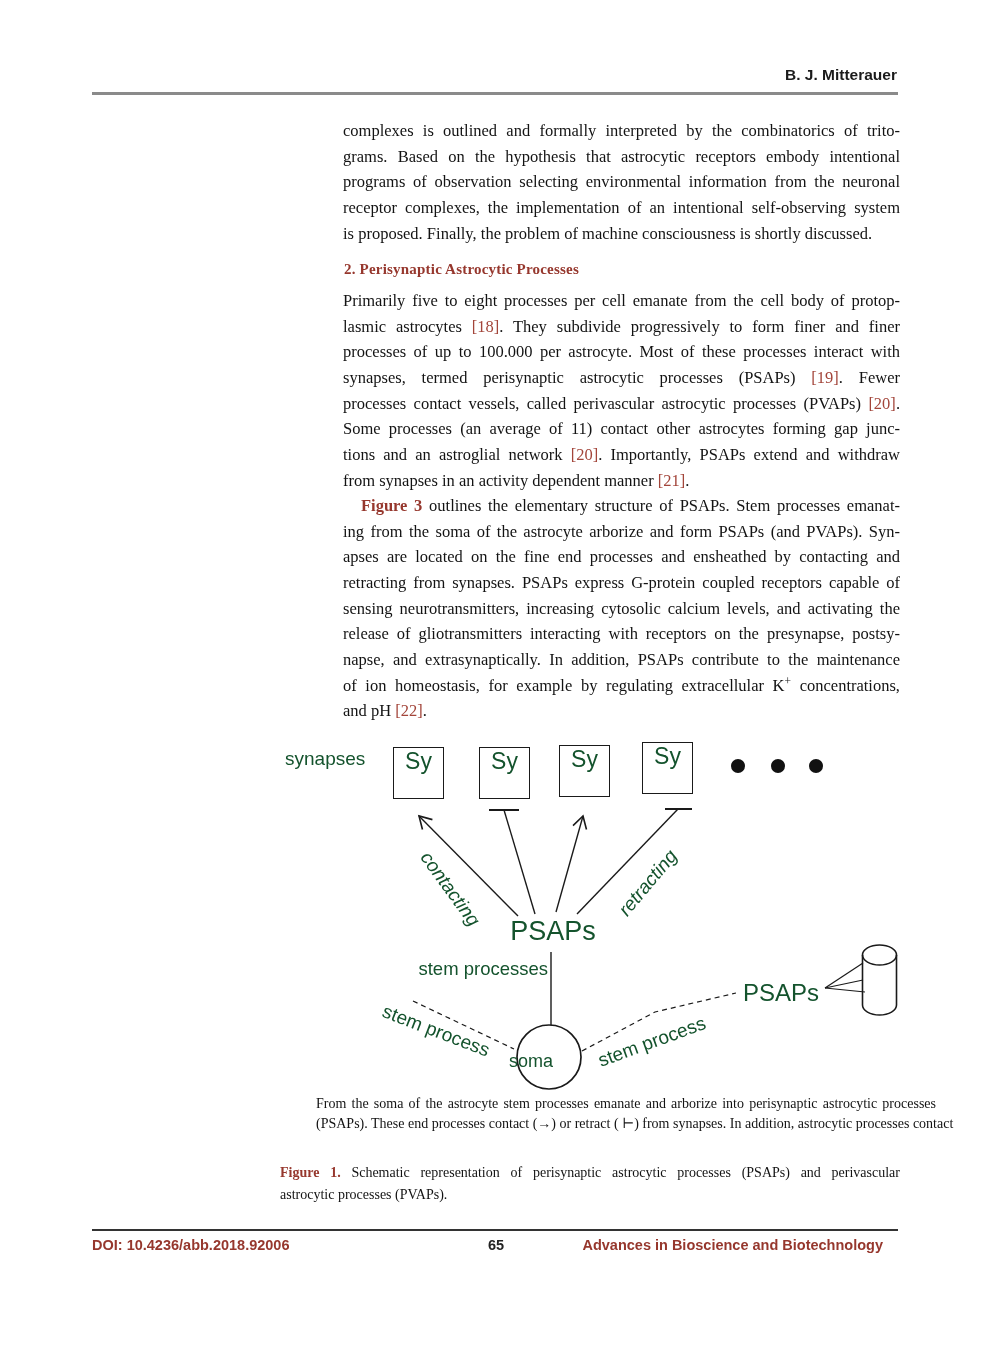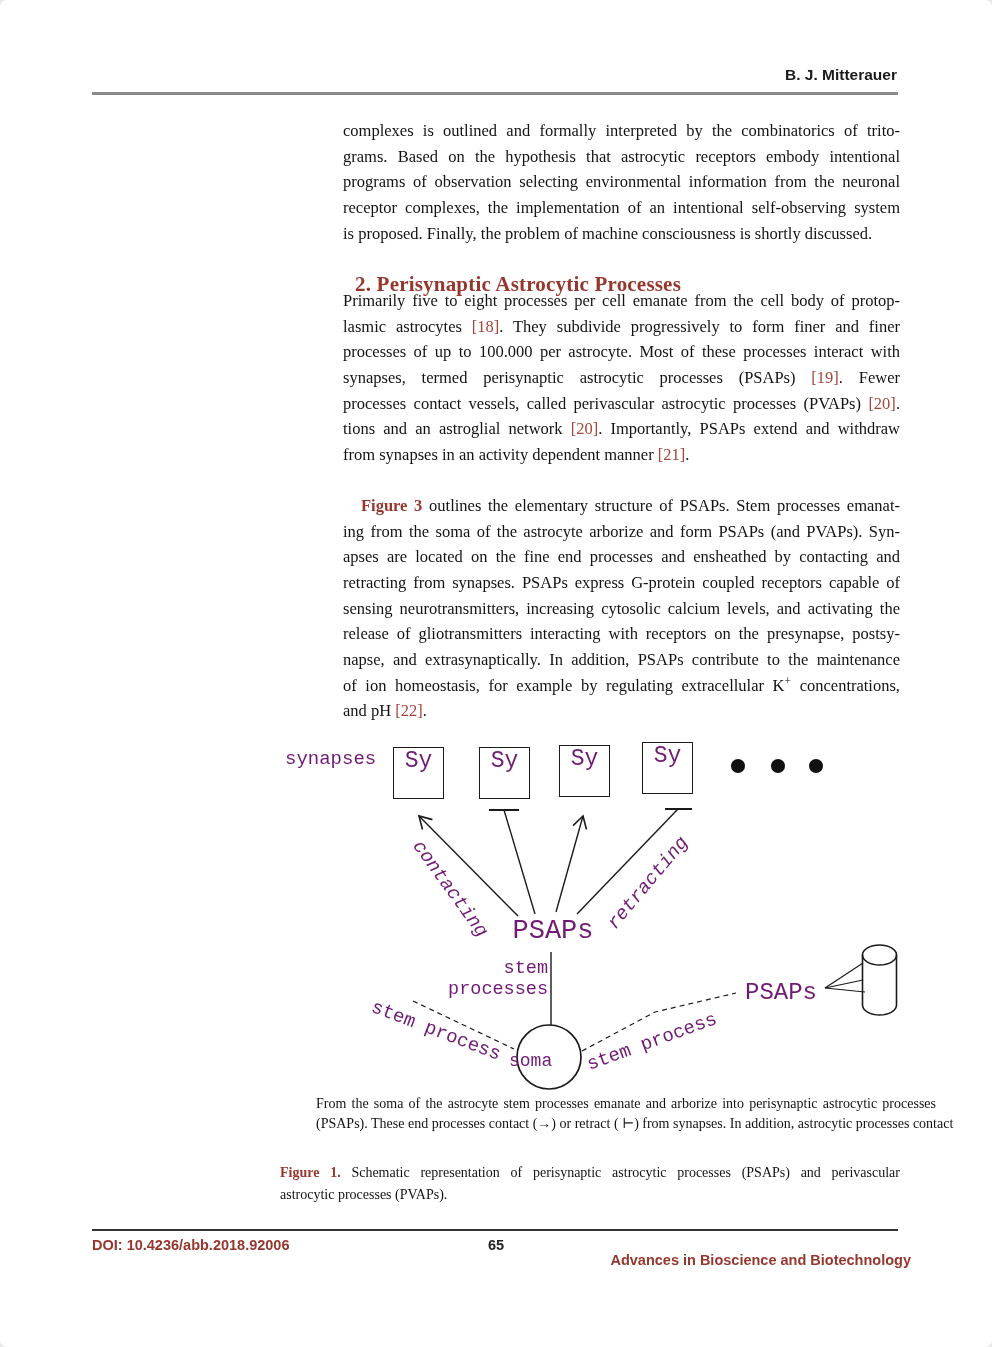--- a/index.html
+++ b/index.html
@@ -1,44 +1,44 @@
 <!DOCTYPE html>
 <html><head>
 <meta charset="utf-8">
 <style>
   html,body{margin:0;padding:0;background:#e8e8e8;}
   .page{position:relative;width:992px;height:1347px;background:#ffffff;margin:0 auto;overflow:hidden;
-        font-family:"Liberation Serif","DejaVu Serif",serif;color:#131313;border-radius:7px;}
+        font-family:"Liberation Serif","DejaVu Serif",serif;color:#131313;}
 
   
   .running-head{position:absolute;top:66px;right:95px;font-size:15.5px;font-weight:bold;
                 font-family:"Liberation Sans","DejaVu Sans",sans-serif;color:#1b1b1b;}
   .rule-top{position:absolute;left:92px;top:92px;width:806px;height:2.5px;background:#8a8a8a;}
   .rule-bottom{position:absolute;left:92px;top:1229px;width:806px;height:2.2px;background:#333333;}
   .footer-item{position:absolute;top:1237px;font-size:14.5px;font-weight:bold;
                font-family:"Liberation Sans","DejaVu Sans",sans-serif;}
   .footer-doi{left:92px;color:#96372d;}
   .footer-page{left:0;width:992px;text-align:center;color:#222222;}
-  .footer-journal{right:81px;color:#96372d;margin-top:15px;}
+  .footer-journal{right:109px;color:#96372d;}
 
   
   .para{position:absolute;left:343px;width:557px;font-size:16.5px;line-height:25.65px;}
   .pline{white-space:nowrap;text-align:justify;text-align-last:justify;}
   .pline.final{text-align-last:left;}
   .pline.indent{padding-left:18px;}
   .cite{color:#a3453a;}
   .figref{color:#96372d;font-weight:bold;}
   .figlabel{color:#96372d;font-weight:bold;}
   .sup{vertical-align:super;font-size:70%;line-height:0;}
-  .section-heading{position:absolute;left:343px;top:260px;margin:12px;font-size:21px;font-weight:bold;
+  .section-heading{position:absolute;left:343px;top:260px;margin:1px;font-size:15px;font-weight:bold;
                    color:#96372d;letter-spacing:0.2px;}
 
   
   .figure{position:absolute;left:0;top:728px;width:907px;height:372px;
-          font-family:Liberation Mono, monospace;color:#701a75;}
+          font-family:Liberation Sans, sans-serif;color:#14532d;}
   .fig-svg{position:absolute;left:0;top:0;}
   .sy-box{position:absolute;width:49px;height:50px;border:1.9px solid #1a1a1a;
           display:flex;align-items:flex-start;justify-content:center;font-size:23px;background:#fff;}
   .fig-label{position:absolute;}
   .lab-synapses{left:285px;top:20px;font-size:19px;}
   .lab-contacting{left:380px;top:150px;width:140px;text-align:center;font-size:19px;font-style:italic;
                   transform:rotate(54deg);}
   .lab-retracting{left:578px;top:144px;width:140px;text-align:center;font-size:19px;font-style:italic;
                   transform:rotate(-50deg);}
   .lab-psaps-main{left:508px;top:188px;width:90px;text-align:center;font-size:27px;}
@@ -71,20 +71,21 @@
     </div>
 
   <h2 class="section-heading">2. Perisynaptic Astrocytic Processes</h2>
 
   <div class="para" style="top:288px">
       <div class="pline"><span>Primarily five to eight processes per cell emanate from the cell body of protop-</span></div>
       <div class="pline"><span>lasmic astrocytes </span><span class="cite">[18]</span><span>. They subdivide progressively to form finer and finer</span></div>
       <div class="pline"><span>processes of up to 100.000 per astrocyte. Most of these processes interact with</span></div>
       <div class="pline"><span>synapses, termed perisynaptic astrocytic processes (PSAPs) </span><span class="cite">[19]</span><span>. Fewer</span></div>
       <div class="pline"><span>processes contact vessels, called perivascular astrocytic processes (PVAPs) </span><span class="cite">[20]</span><span>.</span></div>
+      <div class="pline"><span>Some processes (an average of 11) contact other astrocytes forming gap junc-</span></div>
       <div class="pline"><span>tions and an astroglial network </span><span class="cite">[20]</span><span>. Importantly, PSAPs extend and withdraw</span></div>
       <div class="pline final"><span>from synapses in an activity dependent manner </span><span class="cite">[21]</span><span>.</span></div>
     </div>
 
   <div class="para" style="top:493px">
       <div class="pline indent"><span class="figref">Figure 3</span><span> outlines the elementary structure of PSAPs. Stem processes emanat-</span></div>
       <div class="pline"><span>ing from the soma of the astrocyte arborize and form PSAPs (and PVAPs). Syn-</span></div>
       <div class="pline"><span>apses are located on the fine end processes and ensheathed by contacting and</span></div>
       <div class="pline"><span>retracting from synapses. PSAPs express G-protein coupled receptors capable of</span></div>
       <div class="pline"><span>sensing neurotransmitters, increasing cytosolic calcium levels, and activating the</span></div>

